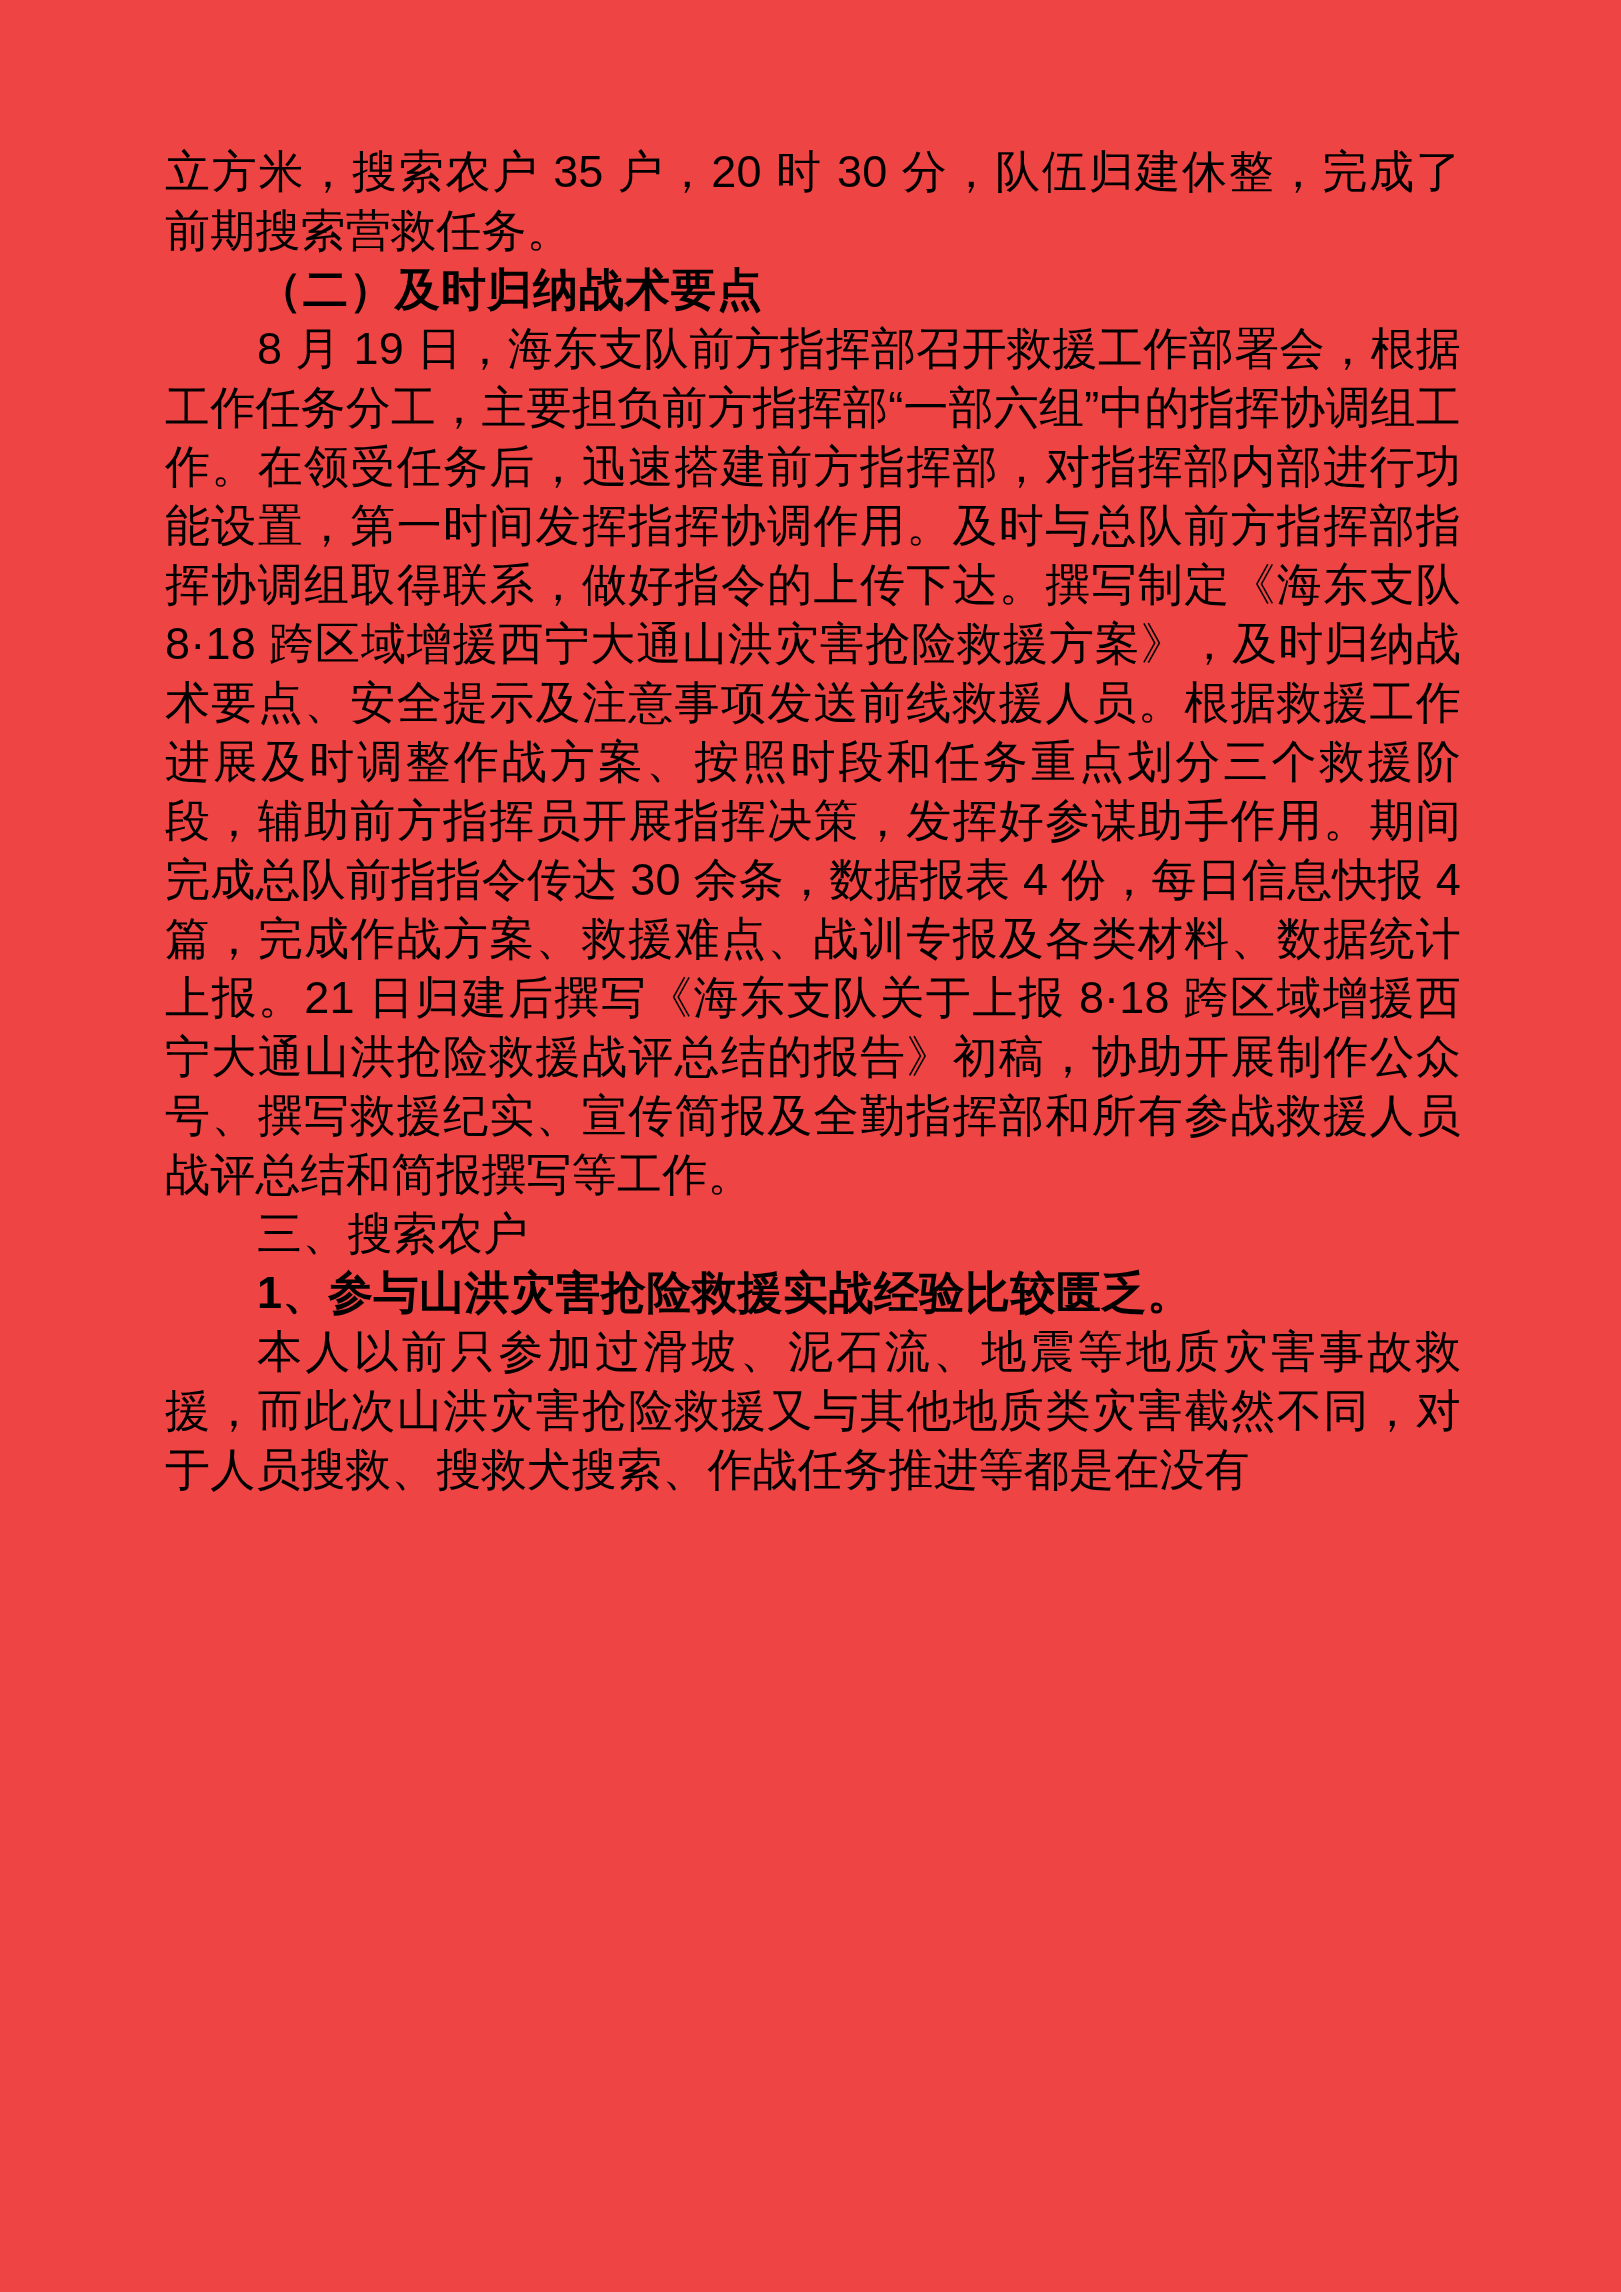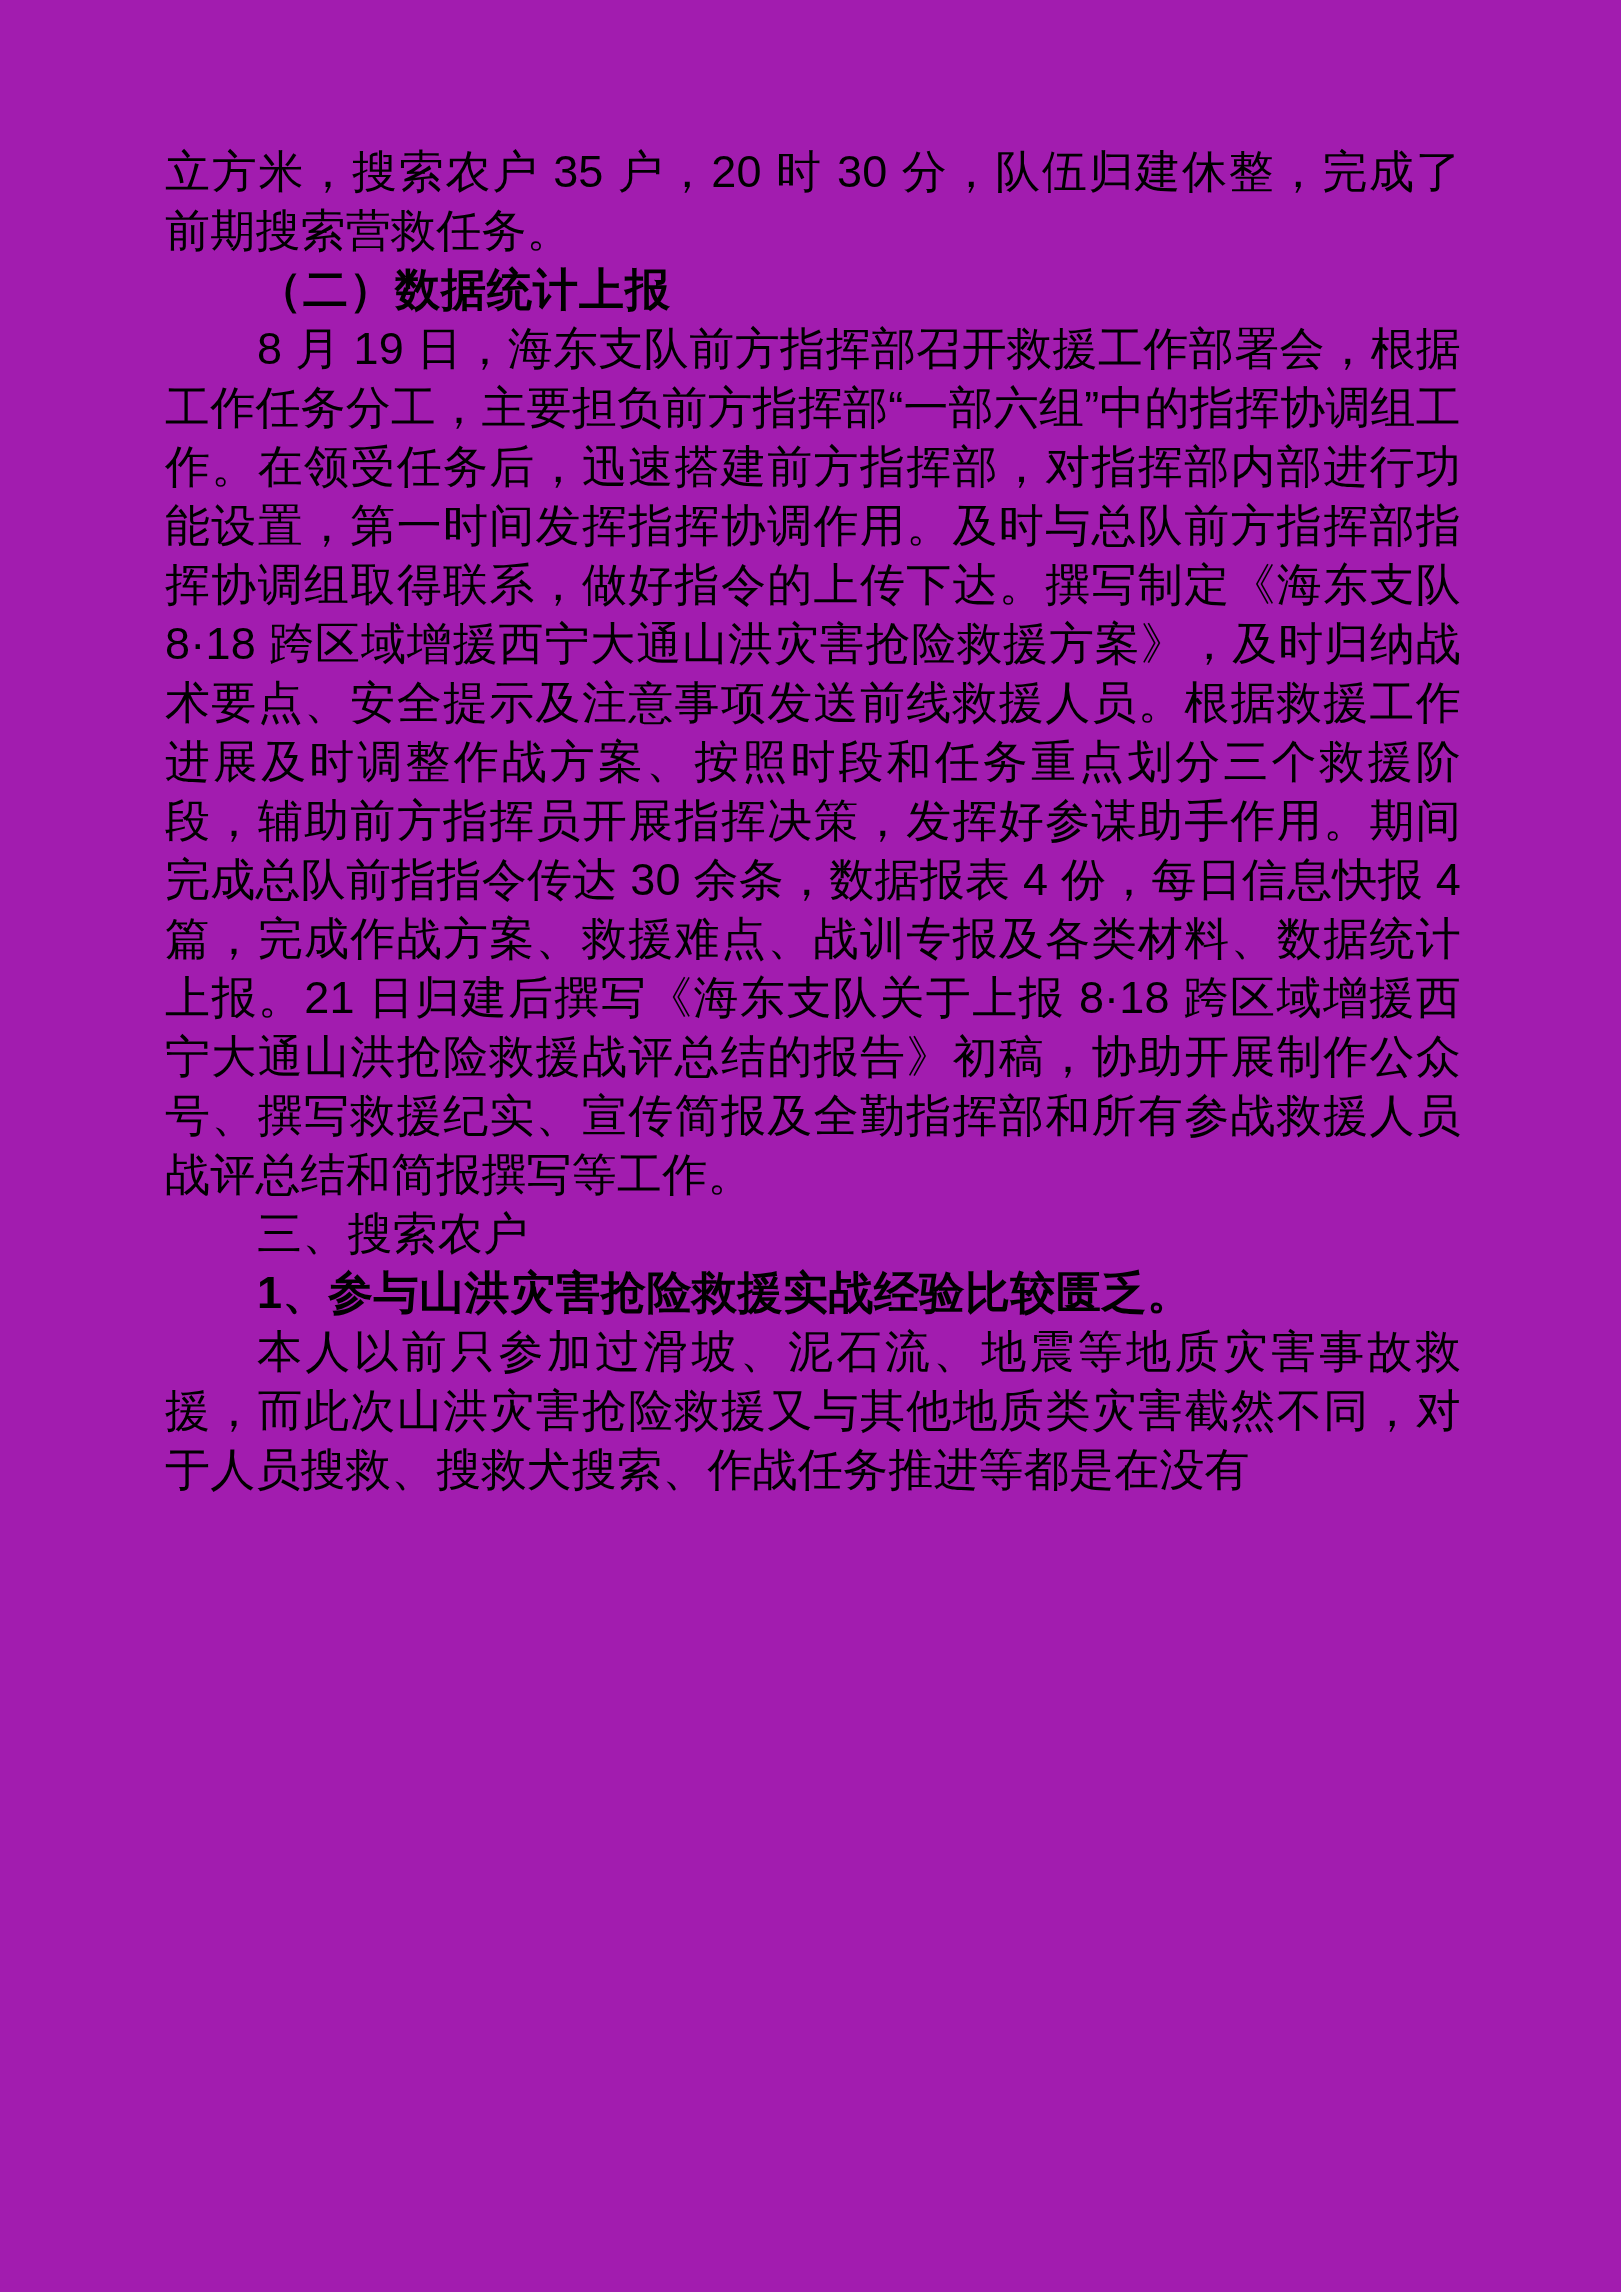--- a/index.html
+++ b/index.html
@@ -14,21 +14,21 @@
     overflow: hidden;
     font-family: "Liberation Sans", "DejaVu Sans", sans-serif;
     color: #000000;
     -webkit-font-smoothing: antialiased;
   }
 
   .page {
     position: relative;
     width: 1621px;
     height: 2293px;
-    background: #a21caf;
+    background: #ef4444;
     box-sizing: border-box;
     padding: 142px 161px 0 165px;
   }
 
   .doc-body {
     width: 1296px;
   }
 
   
   p.para,
@@ -72,21 +72,21 @@
   }
 </style>
 </head>
 <body>
 
 <div class="page">
   <div class="doc-body">
 
     <p class="para noindent">立方米，搜索农户 35 户，20 时 30 分，队伍归建休整，完成了前期搜索营救任务。</p>
 
-    <p class="heading">（二）数据统计上报</p>
+    <p class="heading">（二）及时归纳战术要点</p>
 
     <p class="para indent">8 月 19 日，海东支队前方指挥部召开救援工作部署会，根据工作任务分工，主要担负前方指挥部“一部六组”中的指挥协调组工作。在领受任务后，迅速搭建前方指挥部，对指挥部内部进行功能设置，第一时间发挥指挥协调作用。及时与总队前方指挥部指挥协调组取得联系，做好指令的上传下达。撰写制定《海东支队 8·18 跨区域增援西宁大通山洪灾害抢险救援方案》，及时归纳战术要点、安全提示及注意事项发送前线救援人员。根据救援工作进展及时调整作战方案、按照时段和任务重点划分三个救援阶段，辅助前方指挥员开展指挥决策，发挥好参谋助手作用。期间完成总队前指指令传达 30 余条，数据报表 4 份，每日信息快报 4 篇，完成作战方案、救援难点、战训专报及各类材料、数据统计上报。21 日归建后撰写《海东支队关于上报 8·18 跨区域增援西宁大通山洪抢险救援战评总结的报告》初稿，协助开展制作公众号、撰写救援纪实、宣传简报及全勤指挥部和所有参战救援人员战评总结和简报撰写等工作。</p>
 
     <p class="para indent">三、搜索农户</p>
 
     <p class="heading heading-sub" style="text-indent:92px;">1、参与山洪灾害抢险救援实战经验比较匮乏。</p>
 
     <p class="para indent">本人以前只参加过滑坡、泥石流、地震等地质灾害事故救援，而此次山洪灾害抢险救援又与其他地质类灾害截然不同，对于人员搜救、搜救犬搜索、作战任务推进等都是在没有</p>
 
   </div>

